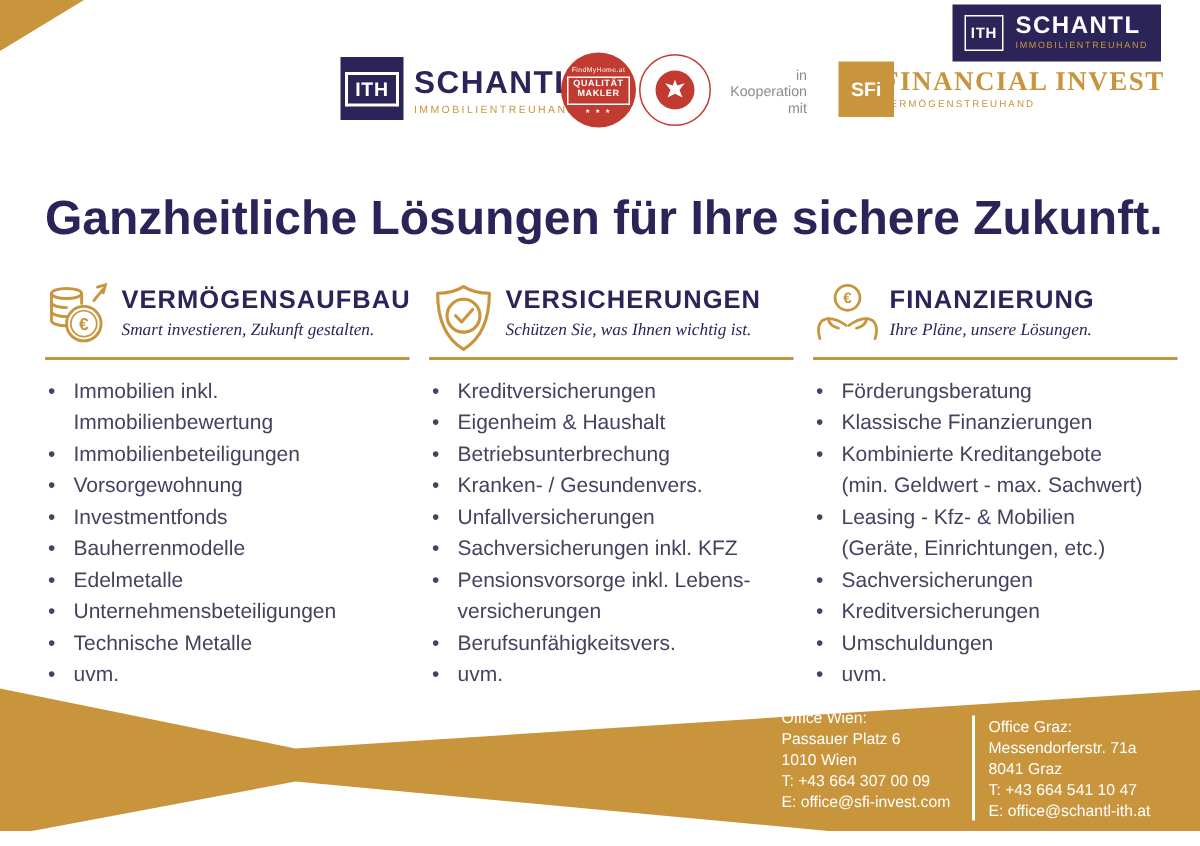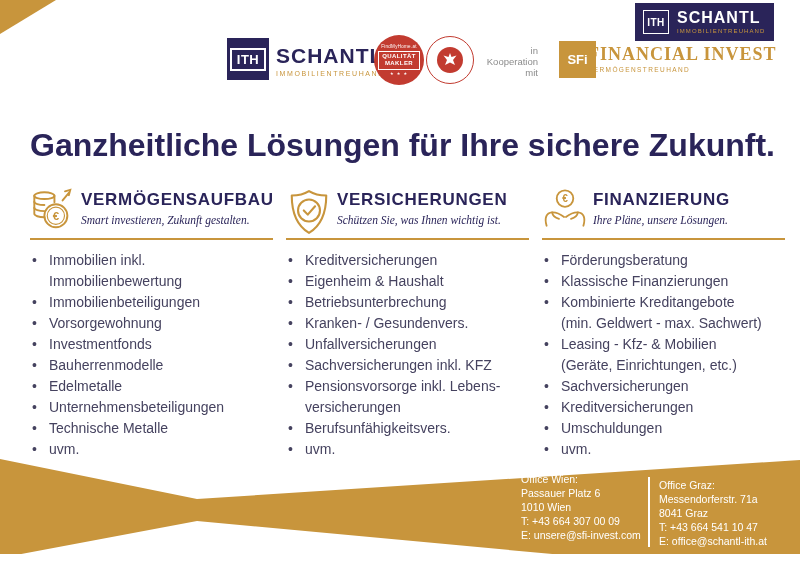--- a/index.html
+++ b/index.html
@@ -226,21 +226,21 @@
 
   <svg class="footer-svg" viewBox="0 0 800 114" preserveAspectRatio="none">
     <polygon points="0,9 197,49 800,10 800,114 660,114 197,71 0,108" fill="#C8953C"></polygon>
   </svg>
 
   <div class="office office-wien">
     <div>Office Wien:</div>
     <div>Passauer Platz 6</div>
     <div>1010 Wien</div>
     <div>T: +43 664 307 00 09</div>
-    <div>E: unsere@sfi-invest.com</div>
+    <div>E: office@sfi-invest.com</div>
   </div>
 
   <div class="office-divider"></div>
 
   <div class="office office-graz">
     <div>Office Graz:</div>
     <div>Messendorferstr. 71a</div>
     <div>8041 Graz</div>
     <div>T: +43 664 541 10 47</div>
     <div>E: office@schantl-ith.at</div>

